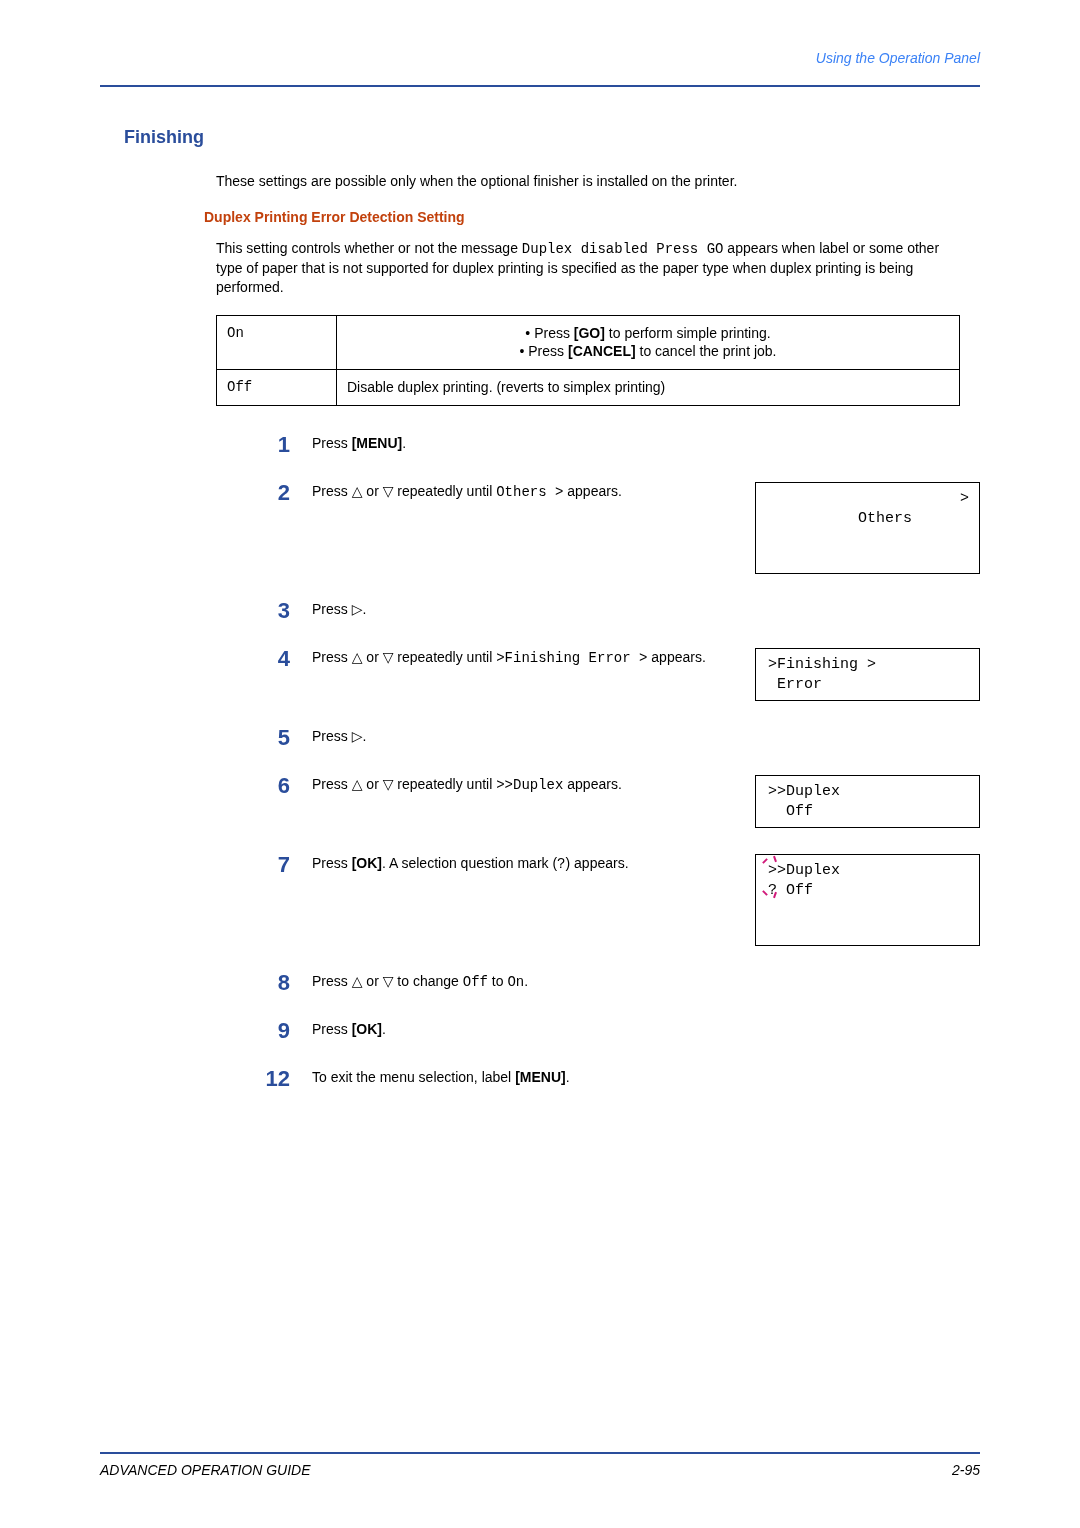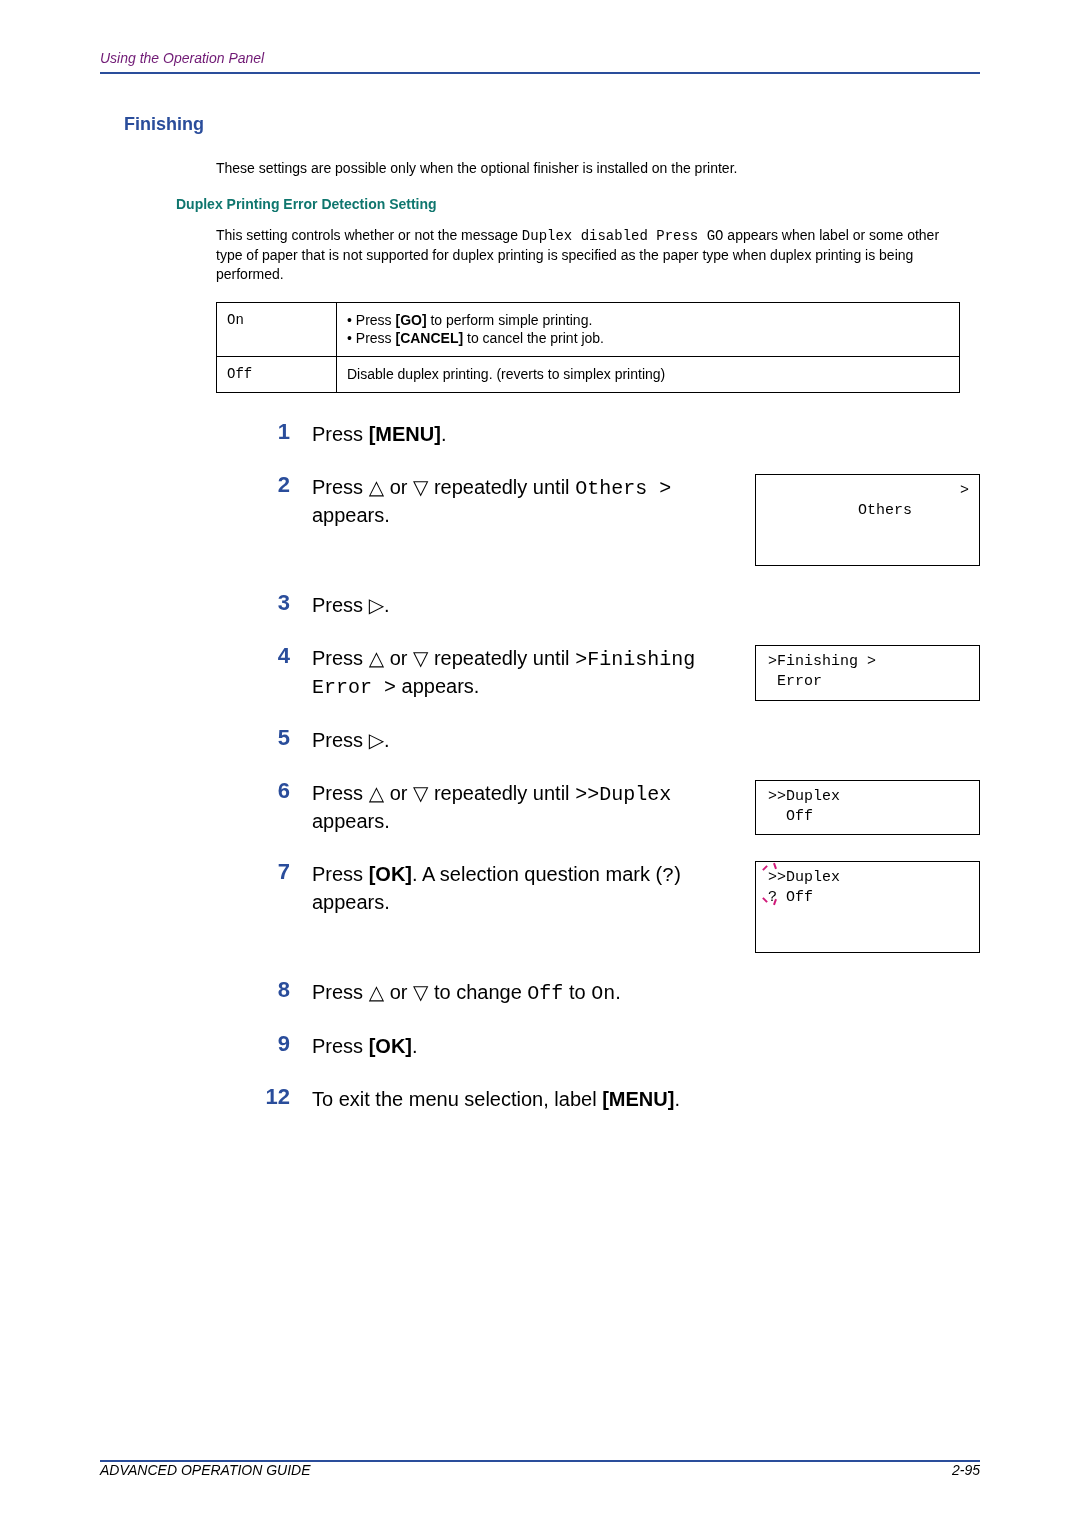--- a/index.html
+++ b/index.html
@@ -11,25 +11,25 @@
     width: 1080px;
     height: 1528px;
     position: relative;
     padding: 50px 100px 0 100px;
   }
   .page-area {
     width: 880px;
     margin: 0 auto;
   }
   .running-header {
-    text-align: left;
+    text-align: right;
     font-style: italic;
-    color: #701a75;
-    font-size: 14px;
-    padding-bottom: 6px;
+    color: #3b82f6;
+    font-size: 14px;
+    padding-bottom: 19px;
   }
   .rule {
     border: none;
     border-top: 2px solid #2a4d9b;
     margin-bottom: 40px;
   }
   .h1 {
     color: #2a4d9b;
     font-weight: bold;
     font-size: 18px;
@@ -39,44 +39,44 @@
   .body-block {
     margin-left: 116px;
     margin-right: 20px;
   }
   .para {
     font-size: 14px;
     line-height: 1.35;
     margin-bottom: 18px;
   }
   .h2 {
-    color: #0f766e;
+    color: #c2410c;
     font-weight: bold;
     font-size: 14px;
-    margin-left: 76px;
+    margin-left: 104px;
     margin-bottom: 14px;
   }
   .mono { font-family: "Courier New", monospace; }
   table.settings {
     border-collapse: collapse;
     width: 100%;
     margin-bottom: 28px;
   }
   table.settings td {
     border: 1px solid #000;
     padding: 8px 10px;
     font-size: 14px;
     vertical-align: top;
     line-height: 1.35;
   }
   table.settings td.key {
     font-family: "Courier New", monospace;
     width: 120px;
   }
-  table.settings ul { list-style: none; padding-left: 0; }
+  table.settings ul { list-style: none; padding-left: 0; text-align: center; }
   table.settings ul li::before { content: "•  "; }
   .bold { font-weight: bold; }
 
   .steps {
     margin-left: 160px;
   }
   .step {
     display: flex;
     align-items: flex-start;
     margin-bottom: 26px;
@@ -91,21 +91,21 @@
     line-height: 1;
     padding-top: 0;
   }
   .step-body {
     flex: 1;
     display: flex;
     gap: 18px;
   }
   .step-text {
     flex: 1;
-    font-size: 20px;
+    font-size: 14px;
     line-height: 1.35;
   }
   .lcd {
     border: 1px solid #000;
     width: 225px;
     min-height: 52px;
     padding: 6px 12px;
     font-family: "Courier New", monospace;
     font-size: 15px;
     line-height: 1.3;
@@ -133,20 +133,21 @@
     height: 2px;
   }
   .tri { font-family: Arial, sans-serif; }
 
   .footer {
     position: absolute;
     bottom: 50px;
     left: 100px;
     right: 100px;
     border-top: 2px solid #2a4d9b;
+    padding-top: 8px;
     display: flex;
     justify-content: space-between;
     font-style: italic;
     font-size: 14px;
   }
 </style>
 </head>
 <body>
 
 <div class="page-area">

